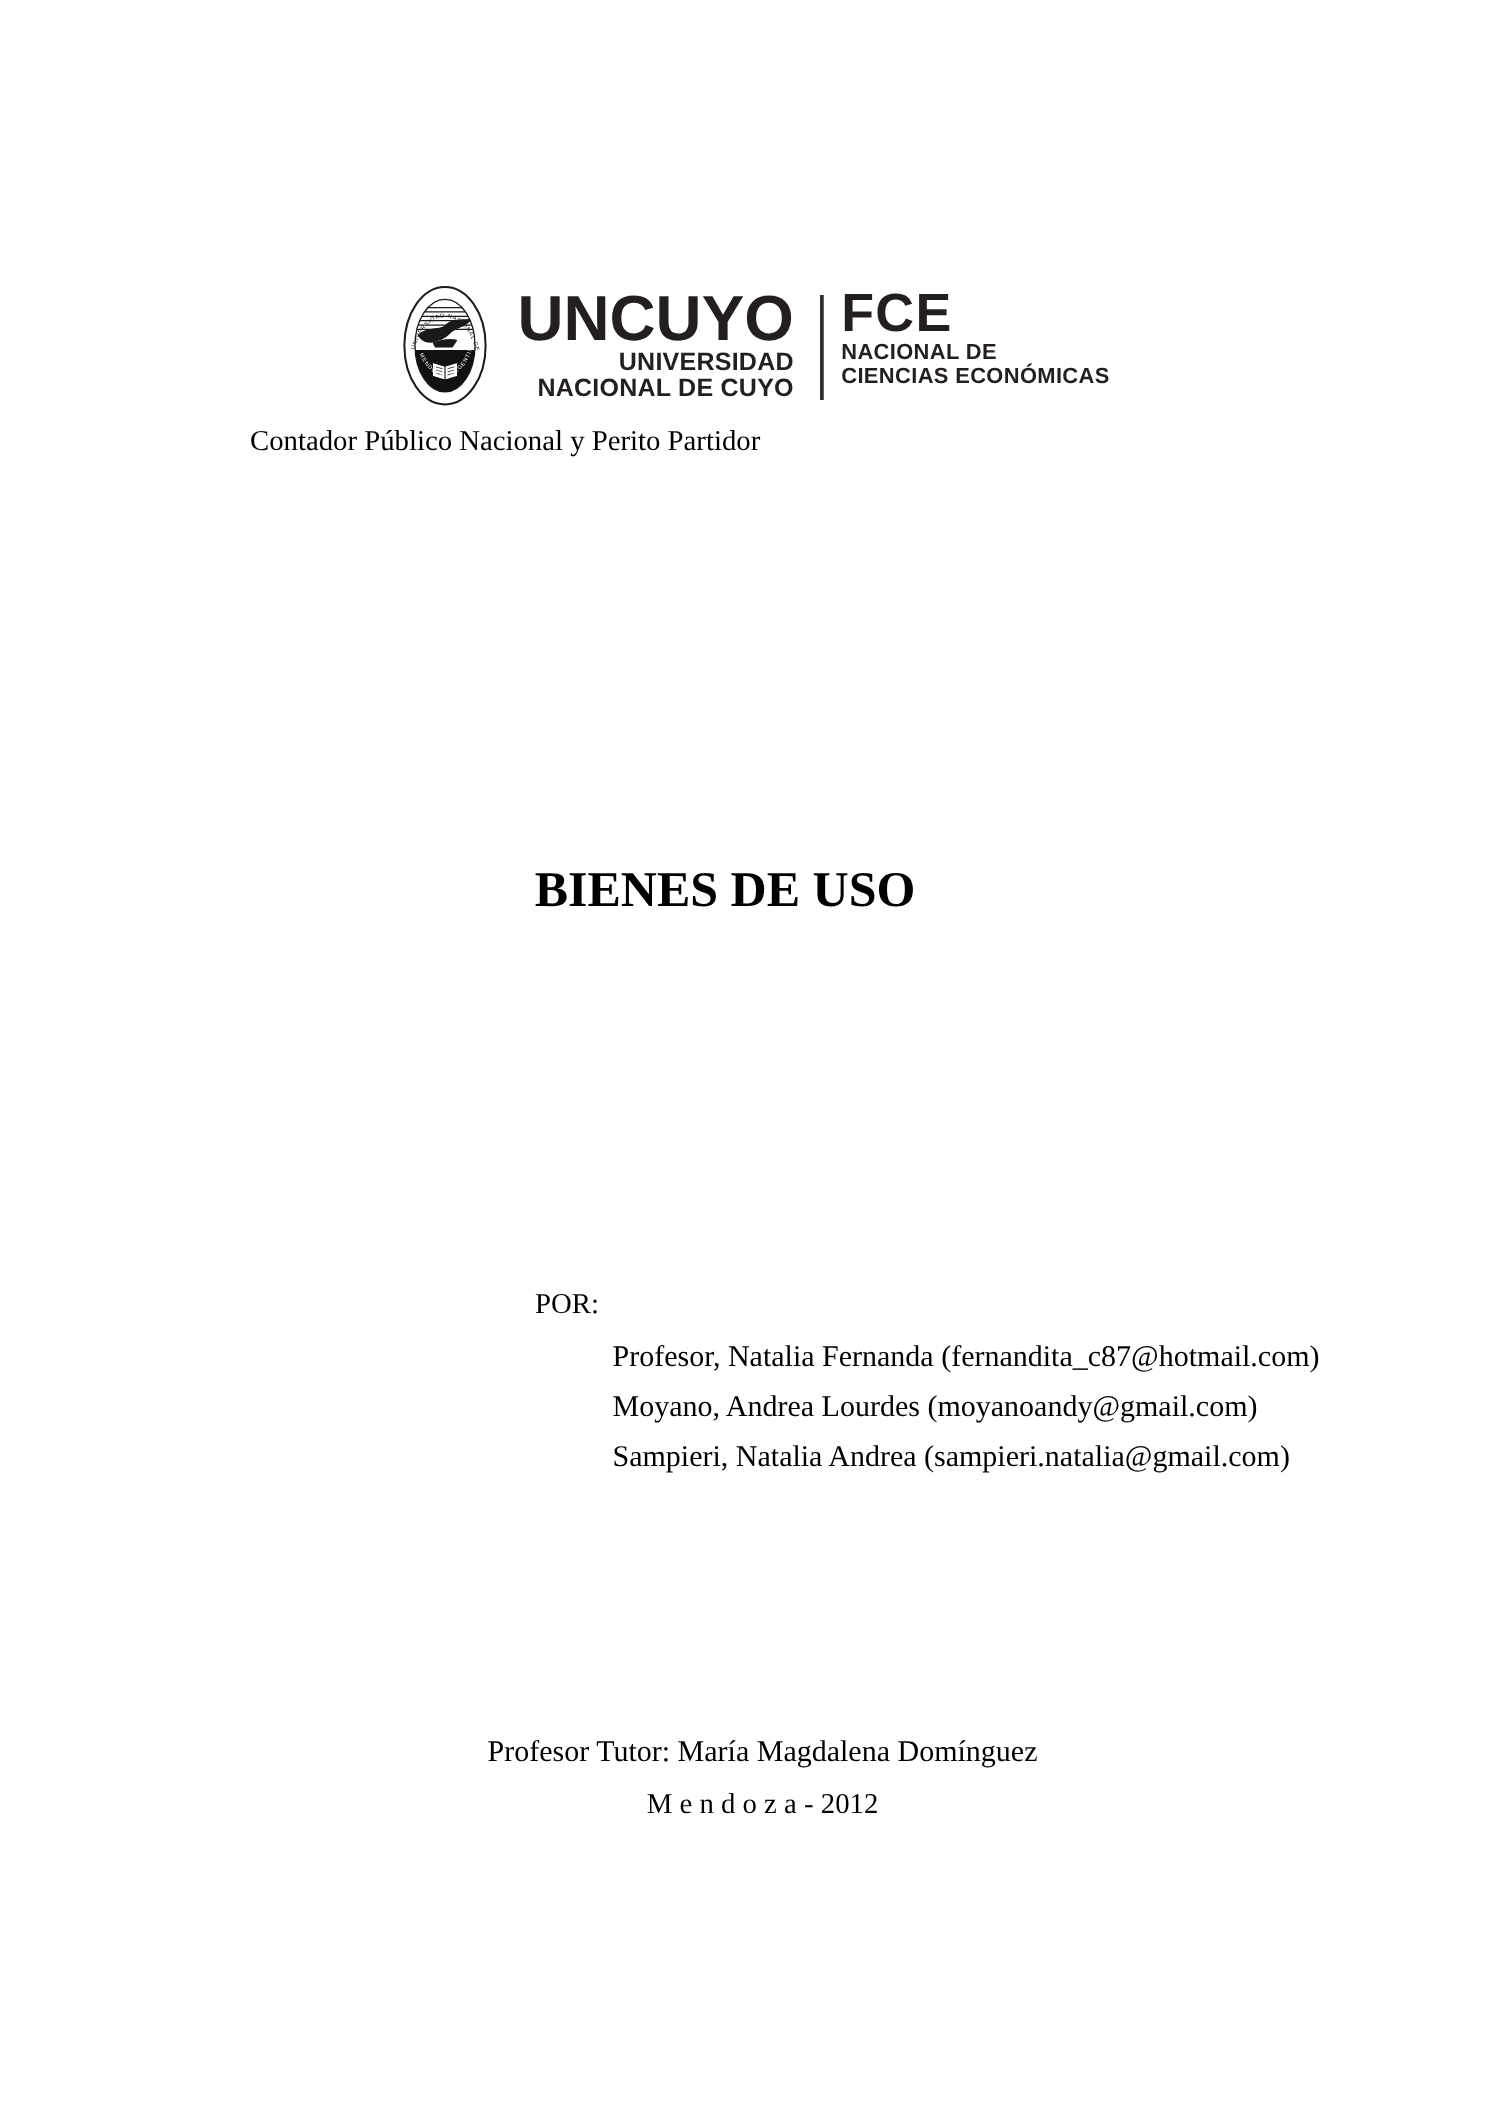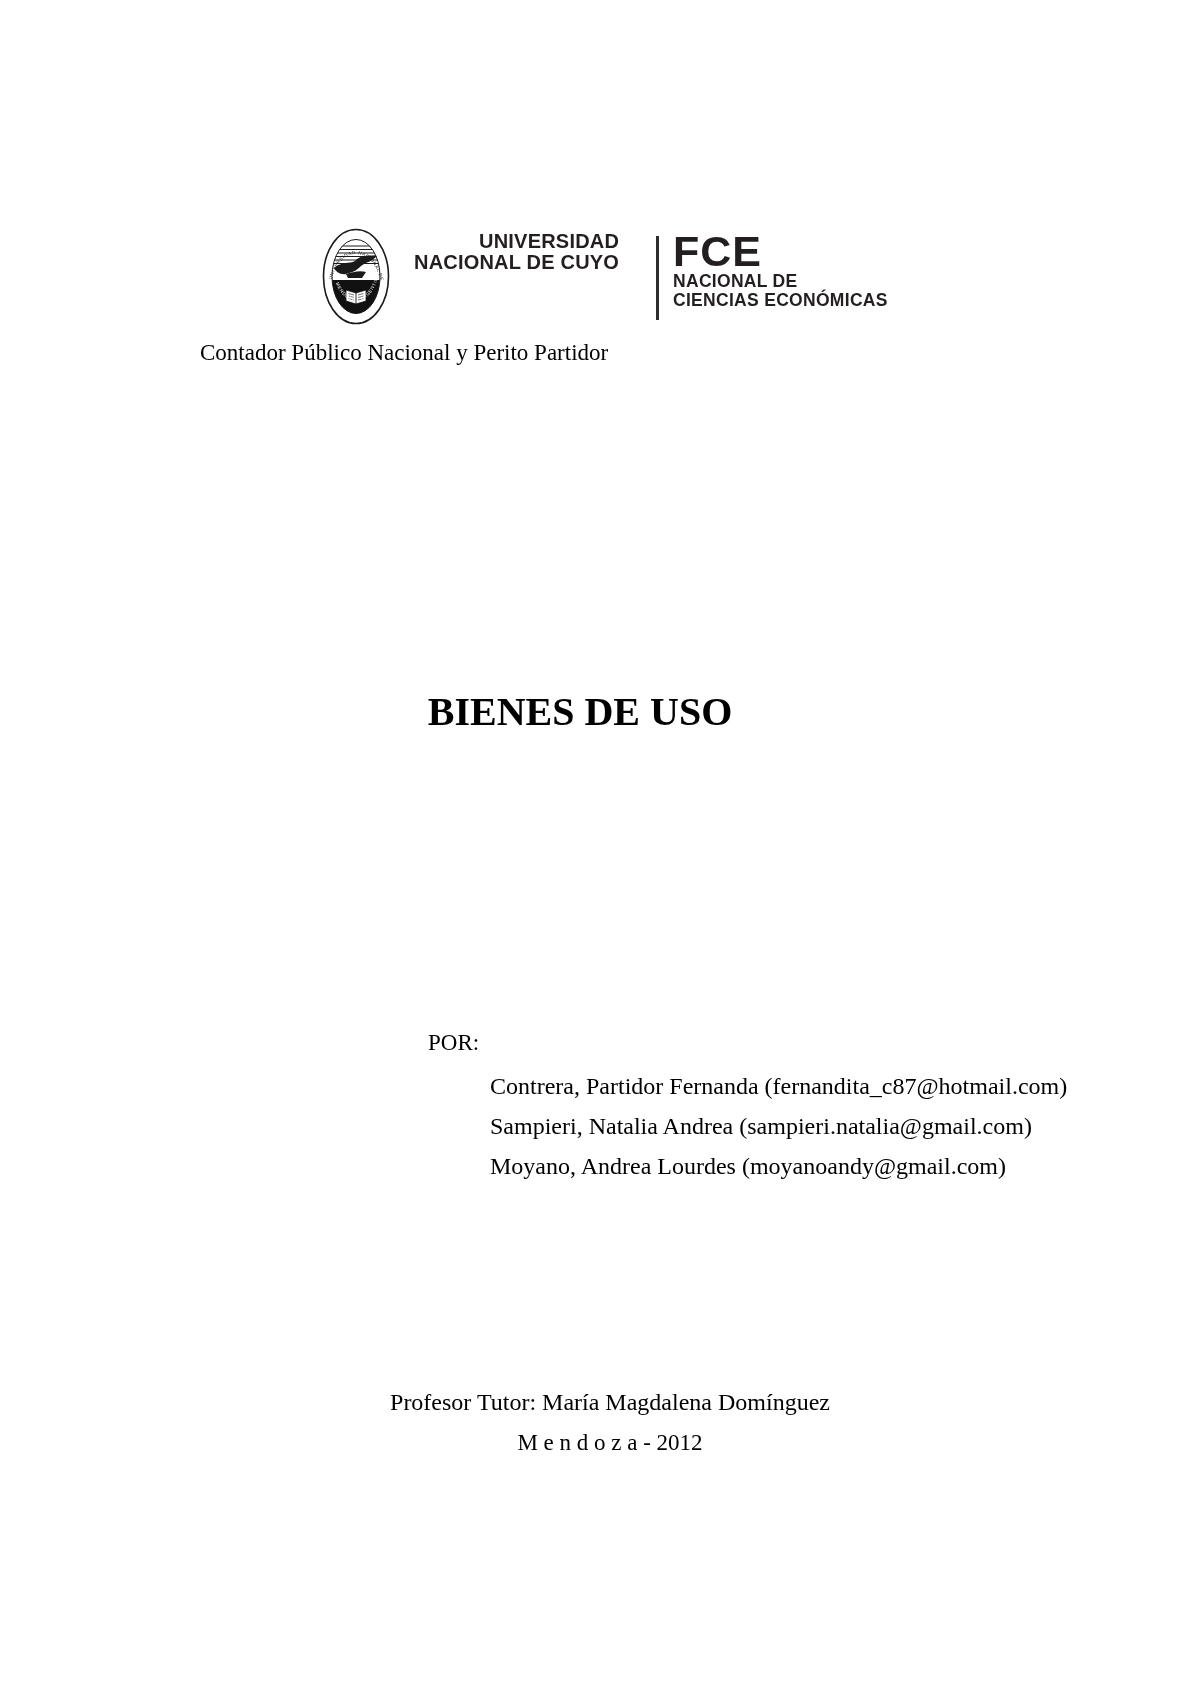--- a/index.html
+++ b/index.html
@@ -117,20 +117,21 @@
     <text font-family="Liberation Sans, sans-serif" font-size="4.6" fill="#1a1a1a" letter-spacing="0.6">
       <textPath href="#arcTop" startOffset="4%">UNIVERSIDAD NACIONAL DE CUYO</textPath>
     </text>
     <text font-family="Liberation Sans, sans-serif" font-size="4.4" fill="#ffffff" letter-spacing="0.8">
       <textPath href="#arcBot" startOffset="8%">MENDOZA · ARGENTINA</textPath>
     </text>
   </svg>
 </div>
 
 <div class="uncuyo-block">
+  <div class="uncuyo-acronym">UNCUYO</div>
   <div class="uncuyo-line">UNIVERSIDAD</div>
   <div class="uncuyo-line">NACIONAL DE CUYO</div>
 </div>
 
 <div class="logo-divider"></div>
 
 <div class="fce-block">
   <div class="fce-acronym">FCE</div>
   <div class="fce-line">NACIONAL DE</div>
   <div class="fce-line">CIENCIAS ECONÓMICAS</div>
@@ -138,20 +139,20 @@
 
 <div class="degree">Contador Público Nacional y Perito Partidor</div>
 
 <div class="title-block">
   <div class="title-line1">BIENES DE USO</div>
 </div>
 
 <div class="por-label">POR:</div>
 
 <div class="authors-list">
-  <div>Contrera, Partidor Fernanda (fernandita_c87@hotmail.com)</div>
+  <div>Profesor, Natalia Fernanda (fernandita_c87@hotmail.com)</div>
+  <div>Moyano, Andrea Lourdes (moyanoandy@gmail.com)</div>
   <div>Sampieri, Natalia Andrea (sampieri.natalia@gmail.com)</div>
-  <div>Moyano, Andrea Lourdes (moyanoandy@gmail.com)</div>
 </div>
 
 <div class="tutor-line">Profesor Tutor: María Magdalena Domínguez</div>
 
 <div class="place-line">M e n d o z a  -  2012</div>
 
 </body></html>

